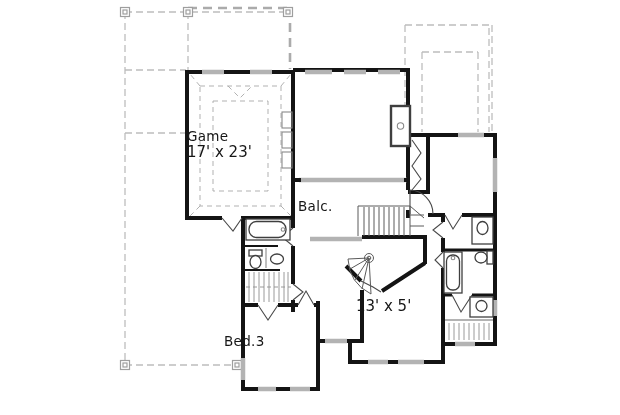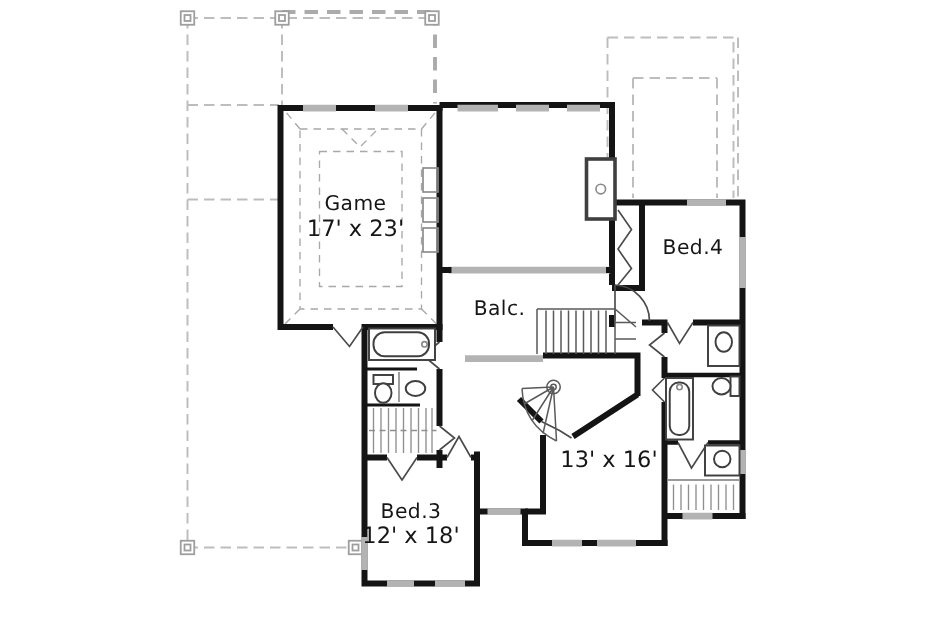--- a/index.html
+++ b/index.html
@@ -1,19 +1,19 @@
 <!DOCTYPE html>
 <html><head>
 <meta charset="utf-8">
 <style>
   html,body{margin:0;padding:0;background:#ffffff;}
   #plan{position:relative;width:620px;height:415px;background:var(--bg,#fff);overflow:hidden;
         font-family:"DejaVu Sans","Liberation Sans",sans-serif;}
   #plan svg{position:absolute;left:0;top:0;}
-  .room-label{position:absolute;text-align:center;color:var(--text,#161616);line-height:1.12;pointer-events:none;}
+  .room-label{position:absolute;color:var(--text,#161616);line-height:1.12;pointer-events:none;}
   .room-label .nm{font-size:13.5px;letter-spacing:.3px;}
   .room-label .dm{font-size:15px;}
   
   .wall{stroke:var(--wall,#141414);stroke-width:4;fill:none;stroke-linecap:butt;}
   .wall3{stroke:var(--wall,#141414);stroke-width:3;fill:none;}
   .wall2{stroke:var(--wall,#141414);stroke-width:2;fill:none;}
   .win{stroke:var(--window,#b3b3b3);stroke-width:4.5;fill:none;}
   .rail{stroke:var(--window,#b3b3b3);stroke-width:4.5;fill:none;}
   .roof{stroke:var(--roof,#bdbdbd);stroke-width:1.3;fill:none;stroke-dasharray:7 4;}
   .roof2{stroke:#ababab;stroke-width:2.6;fill:none;stroke-dasharray:9 6;}
@@ -177,24 +177,22 @@
   <div class="room-label" style="left:187px;top:129px;width:100px">
     <div class="nm">Game</div>
     <div class="dm">17' x 23'</div>
   </div>
 
   <div class="room-label" style="left:298px;top:199px;width:70px">
     <div class="nm">Balc.</div>
   </div>
 
   <div class="room-label" style="left:412px;top:158px;width:100px">
-    <div class="nm">Bed.4</div>
   </div>
 
   <div class="room-label" style="left:356px;top:298px;width:100px">
-    <div class="dm">13' x 16'</div>
+    <div class="dm">13' x 5'</div>
   </div>
 
   <div class="room-label" style="left:224px;top:334px;width:100px">
     <div class="nm">Bed.3</div>
-    <div class="dm">12' x 18'</div>
   </div>
 </div>
 
 </body></html>

